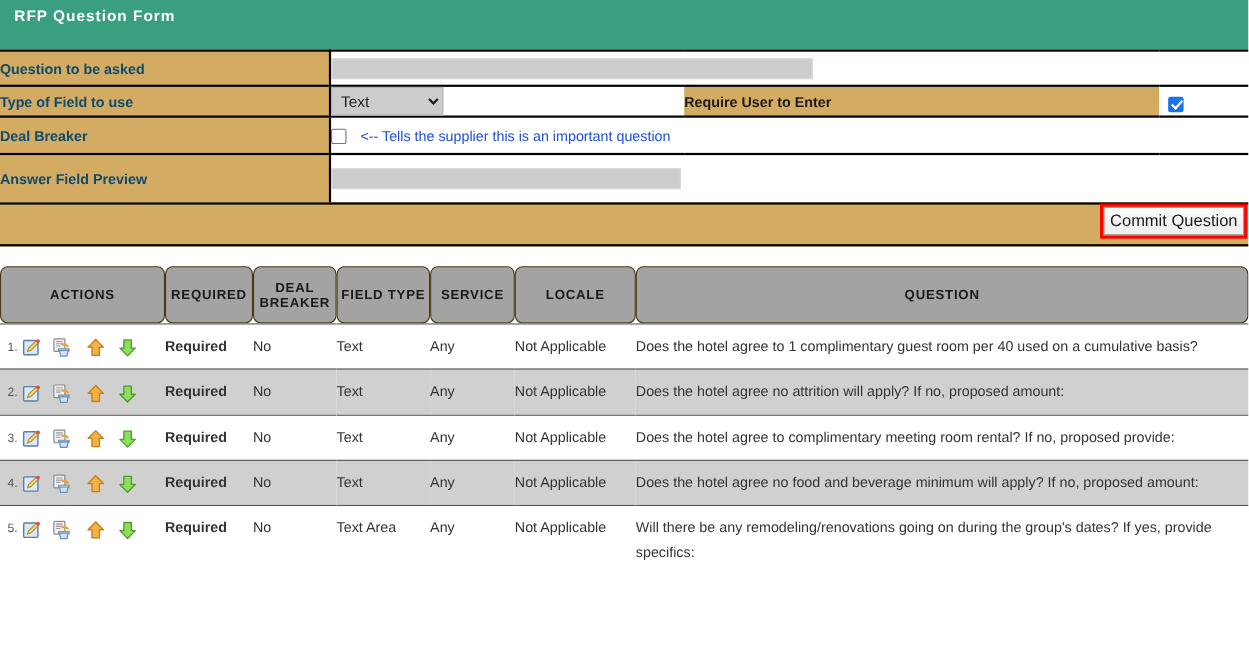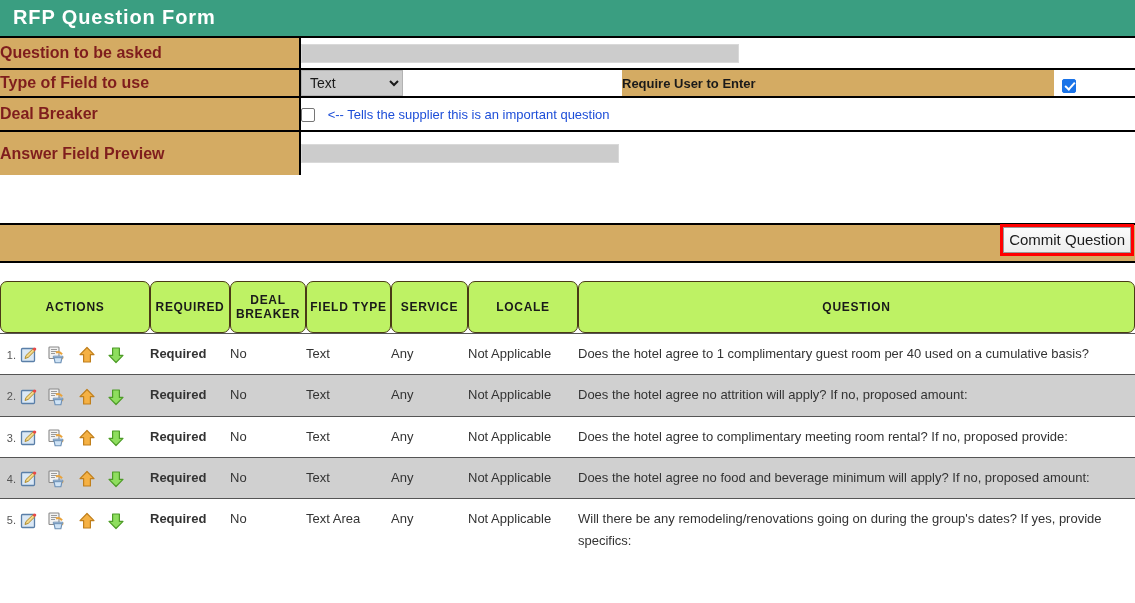--- a/index.html
+++ b/index.html
@@ -16,43 +16,43 @@
     color: #333333;
   }
 
   
   .panel { width: 1135px; }
 
   .panel-title {
     background: #3a9e81;
     color: #ffffff;
     font-weight: bold;
-    font-size: 20px;
+    font-size: 14px;
     letter-spacing: 0.9px;
-    padding: 6px 0 7px 13px;
+    padding: 6px 0 23px 13px;
     box-sizing: border-box;
   }
 
   
   table.form {
     width: 1135px;
     border-collapse: collapse;
     table-layout: fixed;
   }
   table.form td {
     border-top: 2px solid #000000;
     border-bottom: 0;
     padding: 0;
     vertical-align: middle;
   }
   .lbl {
     background: #d4ab63;
-    color: #7f1d1d;
+    color: #0c4a6e;
     font-weight: bold;
-    font-size: 16px;
+    font-size: 13px;
     padding: 8px 0 8px 8px;
     width: 300px;
     border-right: 2px solid #000;
     box-sizing: border-box;
   }
   .lbl2 {
     background: #d4ab63;
     color: #1a1a1a;
     font-weight: bold;
     font-size: 13px;
@@ -124,21 +124,20 @@
     vertical-align: middle;
   }
 
   
   .commit-bar {
     background: #d4ab63;
     border-top: 2px solid #000;
     border-bottom: 2px solid #000;
     height: 36px;
     position: relative;
-    margin-top: 48px;
   }
   .commit-wrap {
     position: absolute;
     right: 1px; top: -1px;
     border: 3px solid #ff0000;
     padding: 0;
     line-height: 0;
   }
   button.commit {
     font-family: "Liberation Sans", sans-serif;
@@ -154,21 +153,21 @@
   .gap { height: 18px; background: #ffffff; }
 
   
   table.qlist {
     width: 1135px;
     border-collapse: separate;
     border-spacing: 0;
     table-layout: fixed;
   }
   table.qlist th {
-    background: #bef264;
+    background: #a3a3a3;
     color: #1a1a1a;
     font-size: 12px;
     font-weight: bold;
     letter-spacing: 0.7px;
     height: 52px;
     vertical-align: middle;
     text-align: center;
     border: 1px solid #4a3a16;
     border-radius: 7px;
     padding: 0 2px;

